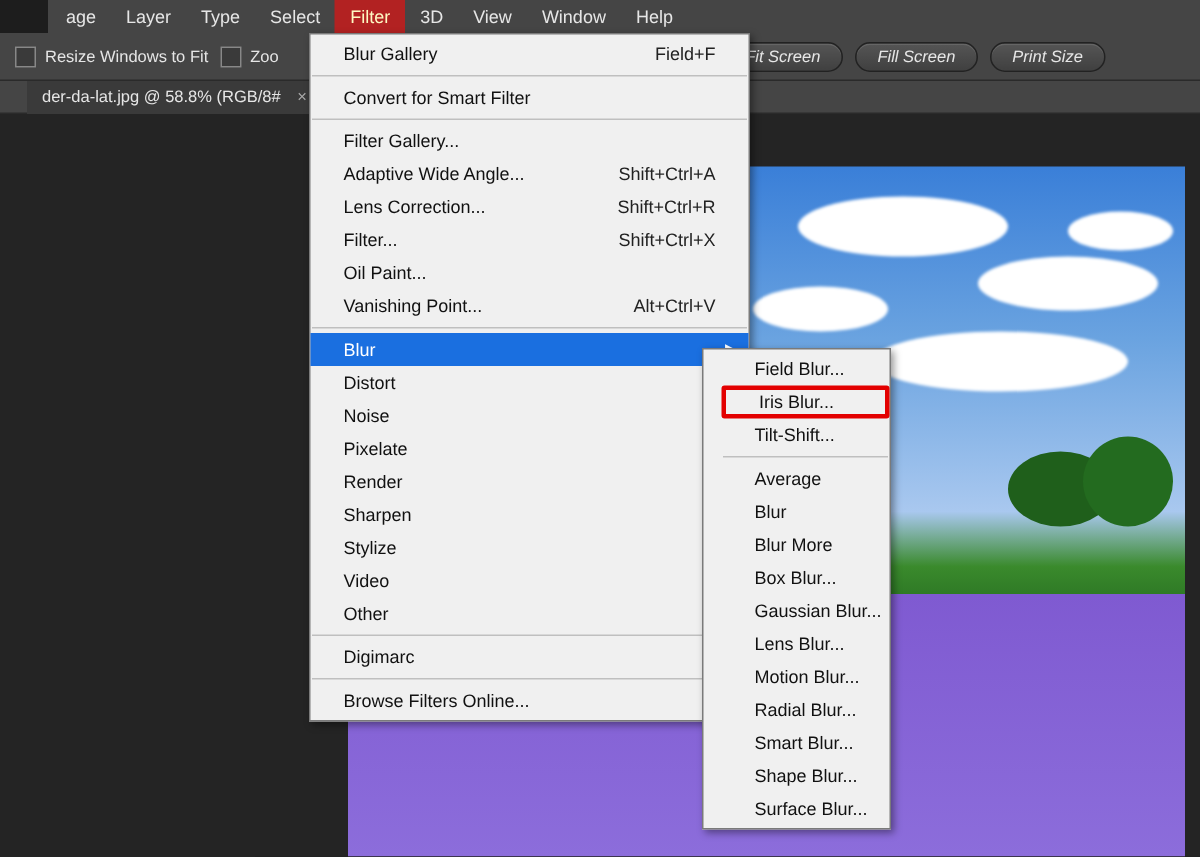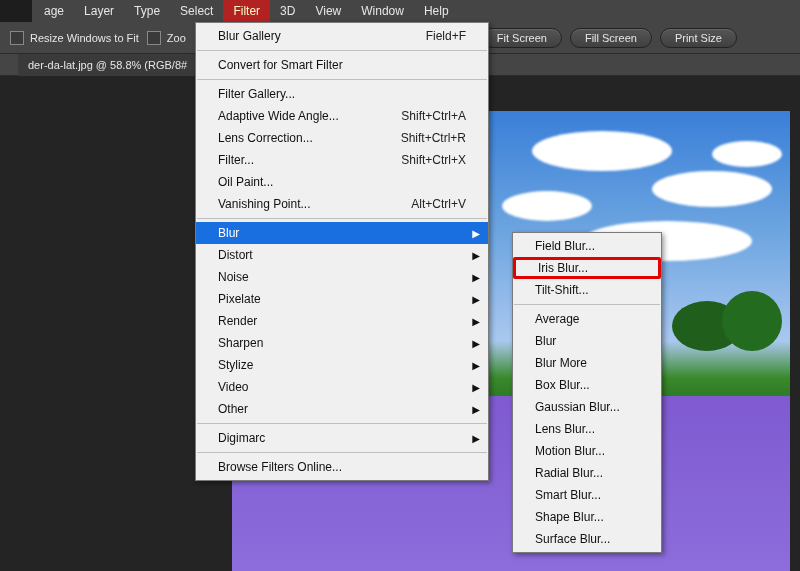--- a/index.html
+++ b/index.html
@@ -15,21 +15,21 @@
   .toolbar {
     height: 32px; background: #454545; display: flex; align-items: center;
     gap: 8px; padding-left: 10px; color: #e6e6e6; font-size: 11px;
     border-bottom: 1px solid #2a2a2a;
   }
   .toolbar .chk { width:14px; height:14px; border:1px solid #888; background:#3a3a3a; display:inline-block; margin-right:4px; vertical-align:middle;}
   .toolbar .chkwrap { display:flex; align-items:center; gap:2px; }
   .toolbar .spacer { flex: 0 0 auto; width: 280px; }
   .toolbar .btn {
     background: linear-gradient(#555,#404040); border:1px solid #222; color:#e6e6e6;
-    border-radius: 10px; padding: 3px 14px; font-size: 11px; box-shadow: inset 0 1px 0 rgba(255,255,255,0.1);
+    border-radius: 10px; padding: 3px 14px; font-size: 11px; box-shadow: inset 0 1px 0 rgba(255,255,255,0.1); font-style: italic;
   }
 
   .doc-tab {
     height: 22px; line-height:22px; background:#454545; border-bottom:1px solid #2a2a2a;
     padding-left: 18px; color:#e6e6e6; font-size: 11px;
   }
   .doc-tab .tab { display:inline-block; background:#3a3a3a; padding:0 10px; height:22px; border-right:1px solid #2a2a2a;}
   .doc-tab .tab .x { margin-left:8px; color:#aaa; }
 
   .canvas-area { position:absolute; left:0; right:0; top:76px; bottom:0; background:#242424; }
@@ -47,22 +47,22 @@
   }
   .menu .row {
     display:flex; align-items:center; height:22px; padding: 0 22px 0 22px;
     position: relative; white-space: nowrap;
   }
   .menu .row .label { flex:1; }
   .menu .row .shortcut { margin-left: 30px; color:#222; }
   .menu .row .arrow { position:absolute; right:8px; font-size:10px; }
   .menu .row.hover { background:#1a6fe0; color:#fff; }
   .menu .sep { height:1px; margin:3px 1px; background:#bfbfbf; }
-  .menu1 { left:195px; top:22px; width:294px; }
-  .menu2 { left:512px; top:232px; width:150px; }
+  .menu1 { left:206px; top:22px; width:294px; }
+  .menu2 { left:468px; top:232px; width:126px;padding-left:12px; }
   .redbox { border:3px solid #e30000; border-radius:2px; }
 </style>
 </head>
 <body>
 
 <div class="menubar">
   <div class="item">age</div>
   <div class="item">Layer</div>
   <div class="item">Type</div>
   <div class="item">Select</div>

